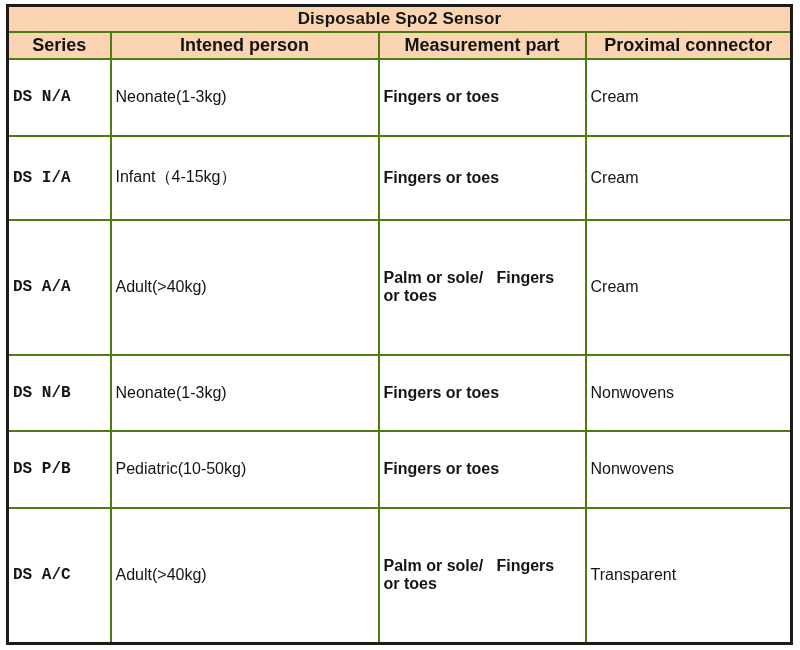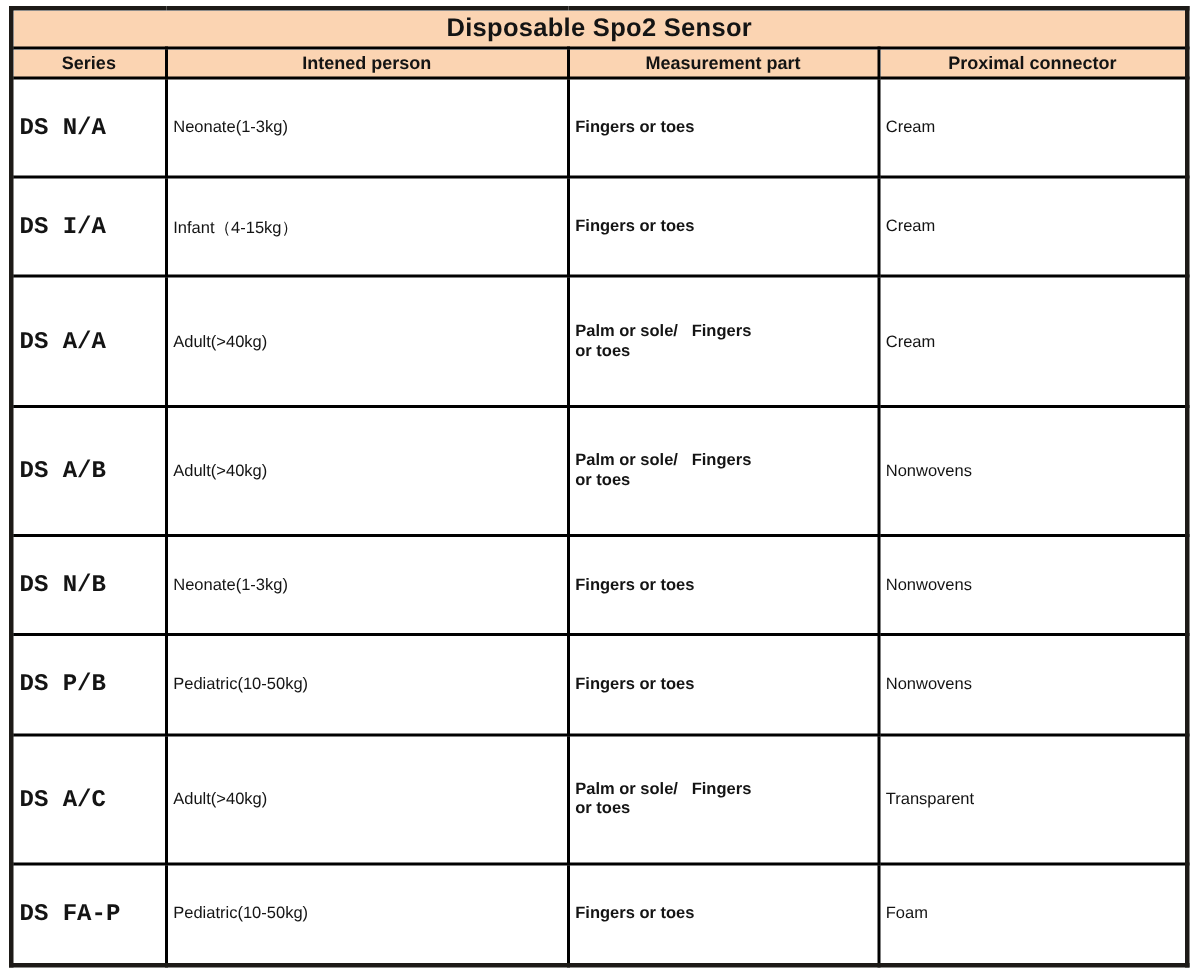--- a/index.html
+++ b/index.html
@@ -17,37 +17,37 @@
     padding: 4px 7px 5px 6px;
   }
   table.spec {
     width: 100%;
     height: 100%;
     border-collapse: collapse;
     table-layout: fixed;
     border: 3px solid #1d1a17;
   }
   th, td {
-    border: 2px solid #000000;
+    border: 2px solid #4d7c0f;
     vertical-align: middle;
     padding: 2px 4px;
     overflow: hidden;
   }
   .title-cell {
     background: #fbd4b2;
     font-weight: bold;
     font-size: 17px;
     letter-spacing: 0.2px;
   }
   .col-h {
     background: #fbd4b2;
     font-weight: bold;
-    font-size: 12px;
+    font-size: 18px;
   }
-  td { background: #ffffff; font-size: 11px; }
+  td { background: #ffffff; font-size: 16px; }
   td.series { font-weight: bold; font-size: 16px; font-family: Liberation Mono, monospace; }
   td.part { white-space: pre-wrap; line-height: 1.15; font-weight: bold; }
 </style>
 </head>
 <body>
 
 <div class="page">
   <table class="spec">
     <colgroup>
       <col style="width:103px">
@@ -80,46 +80,33 @@
         <td>Cream</td>
       </tr>
       <tr>
         <td class="series">DS A/A</td>
         <td>Adult(&gt;40kg)</td>
         <td class="part">Palm or sole/   Fingers
 or toes</td>
         <td>Cream</td>
       </tr>
       <tr>
-        <td class="series">DS A/B</td>
-        <td>Adult(&gt;40kg)</td>
-        <td class="part">Palm or sole/   Fingers
-or toes</td>
-        <td>Nonwovens</td>
-      </tr>
-      <tr>
         <td class="series">DS N/B</td>
         <td>Neonate(1-3kg)</td>
         <td class="part">Fingers or toes</td>
         <td>Nonwovens</td>
       </tr>
       <tr>
         <td class="series">DS P/B</td>
         <td>Pediatric(10-50kg)</td>
         <td class="part">Fingers or toes</td>
         <td>Nonwovens</td>
       </tr>
       <tr>
         <td class="series">DS A/C</td>
         <td>Adult(&gt;40kg)</td>
         <td class="part">Palm or sole/   Fingers
 or toes</td>
         <td>Transparent</td>
       </tr>
-      <tr>
-        <td class="series">DS FA-P</td>
-        <td>Pediatric(10-50kg)</td>
-        <td class="part">Fingers or toes</td>
-        <td>Foam</td>
-      </tr>
     </tbody>
   </table>
 </div>
 
 </body></html>

